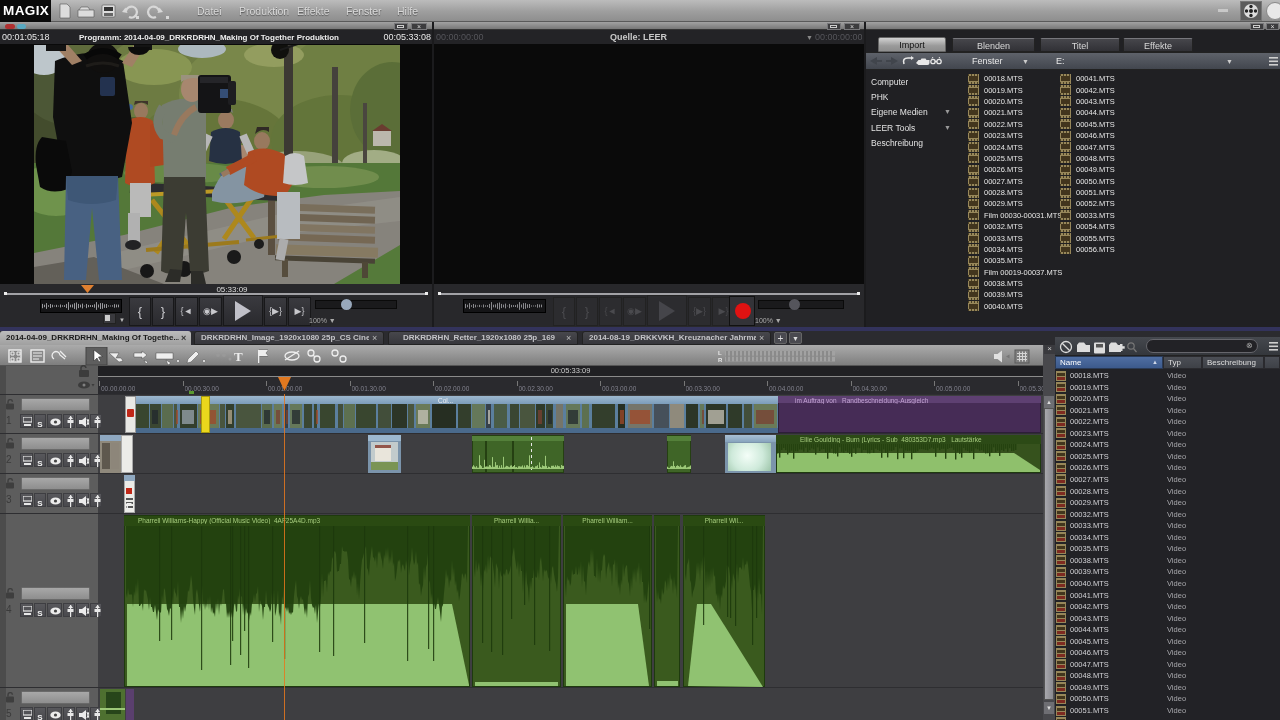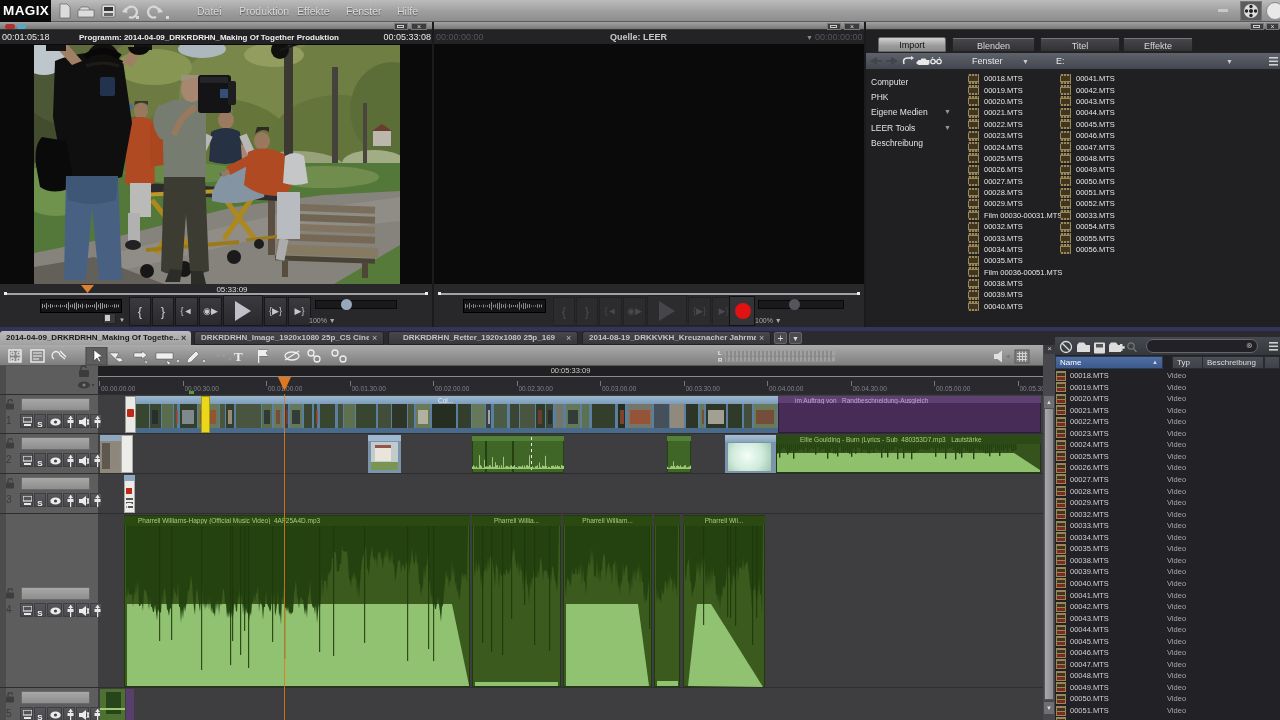--- a/index.html
+++ b/index.html
@@ -473,21 +473,21 @@
     <div style="left:0;top:0;width:11px;height:2px;background:repeating-linear-gradient(90deg,#4a3f24 0 1px,transparent 1px 3px);"></div>
     <div style="left:1px;top:2.5px;width:9px;height:5px;background:#42351d;"></div>
     <div style="left:0;top:8px;width:11px;height:2px;background:repeating-linear-gradient(90deg,#4a3f24 0 1px,transparent 1px 3px);"></div>
   </div>
 <div class="t" style="left:984px;top:256.3px;font-size:7.5px;color:#e6e6e6;">00035.MTS</div>
 <div style="left:968px;top:267.16px;width:11px;height:10px;background:#97875a;">
     <div style="left:0;top:0;width:11px;height:2px;background:repeating-linear-gradient(90deg,#4a3f24 0 1px,transparent 1px 3px);"></div>
     <div style="left:1px;top:2.5px;width:9px;height:5px;background:#42351d;"></div>
     <div style="left:0;top:8px;width:11px;height:2px;background:repeating-linear-gradient(90deg,#4a3f24 0 1px,transparent 1px 3px);"></div>
   </div>
-<div class="t" style="left:984px;top:267.7px;font-size:7.5px;color:#e6e6e6;">Film 00036-00051.MTS</div>
+<div class="t" style="left:984px;top:267.7px;font-size:7.5px;color:#e6e6e6;">Film 00019-00037.MTS</div>
 <div style="left:968px;top:278.54px;width:11px;height:10px;background:#97875a;">
     <div style="left:0;top:0;width:11px;height:2px;background:repeating-linear-gradient(90deg,#4a3f24 0 1px,transparent 1px 3px);"></div>
     <div style="left:1px;top:2.5px;width:9px;height:5px;background:#42351d;"></div>
     <div style="left:0;top:8px;width:11px;height:2px;background:repeating-linear-gradient(90deg,#4a3f24 0 1px,transparent 1px 3px);"></div>
   </div>
 <div class="t" style="left:984px;top:279.0px;font-size:7.5px;color:#e6e6e6;">00038.MTS</div>
 <div style="left:968px;top:289.92px;width:11px;height:10px;background:#97875a;">
     <div style="left:0;top:0;width:11px;height:2px;background:repeating-linear-gradient(90deg,#4a3f24 0 1px,transparent 1px 3px);"></div>
     <div style="left:1px;top:2.5px;width:9px;height:5px;background:#42351d;"></div>
     <div style="left:0;top:8px;width:11px;height:2px;background:repeating-linear-gradient(90deg,#4a3f24 0 1px,transparent 1px 3px);"></div>
@@ -1421,21 +1421,21 @@
 <div style="left:1246px;top:341px;color:#aaa;font-size:8px;">⊗</div>
 <svg style="position:absolute;left:1269px;top:342px" width="9" height="9">
     <g fill="#cfcfcf">
       <rect y="0" width="9" height="1.6"></rect>
       <rect y="3.5" width="9" height="1.6"></rect>
       <rect y="7" width="9" height="1.6"></rect>
     </g>
   </svg>
 <div style="left:1055px;top:356px;width:108px;height:13px;background:linear-gradient(#4f6ea2,#3c5a8c);border:1px solid #2a3a55;color:#fff;font-size:8px;line-height:12px;padding-left:4px;">Name</div>
 <div style="left:1152px;top:359px;color:#d0d8e8;font-size:6px;">▲</div>
-<div style="left:1163px;top:356px;width:39px;height:13px;background:linear-gradient(#4b4e55,#3e4147);border:1px solid #2a2a2e;color:#ddd;font-size:8px;line-height:12px;padding-left:4px;margin-left:9px;">Typ</div>
+<div style="left:1163px;top:356px;width:39px;height:13px;background:linear-gradient(#4b4e55,#3e4147);border:1px solid #2a2a2e;color:#ddd;font-size:8px;line-height:12px;padding-left:4px;">Typ</div>
 <div style="left:1202px;top:356px;width:62px;height:13px;background:linear-gradient(#4b4e55,#3e4147);border:1px solid #2a2a2e;color:#ddd;font-size:8px;line-height:12px;padding-left:4px;">Beschreibung</div>
 <div style="left:1264px;top:356px;width:16px;height:13px;background:linear-gradient(#4b4e55,#3e4147);border:1px solid #2a2a2e;"></div>
 <div style="left:1056px;top:370.5px;width:10px;height:10px;background:#97875a;">
     <div style="left:1px;top:2px;width:8px;height:3px;background:#42351d;"></div>
     <div style="left:1px;top:6px;width:8px;height:3px;background:#7e2a20;"></div>
   </div>
 <div class="t" style="left:1070px;top:371.0px;font-size:7.5px;color:#d2d2d6;">00018.MTS</div>
 <div class="t" style="left:1167px;top:371.0px;font-size:7.5px;color:#a8a8ac;">Video</div>
 <div style="left:1056px;top:382.1px;width:10px;height:10px;background:#97875a;">
     <div style="left:1px;top:2px;width:8px;height:3px;background:#42351d;"></div>

